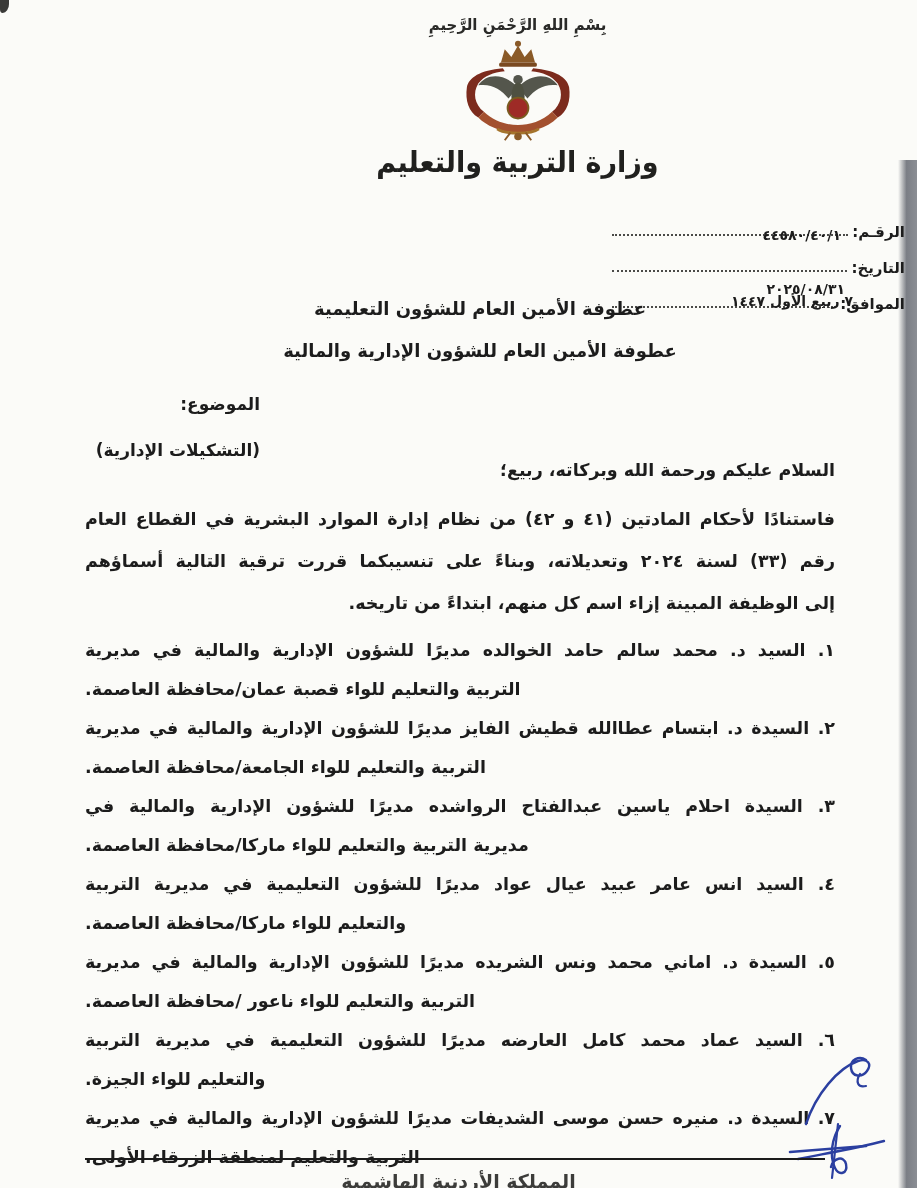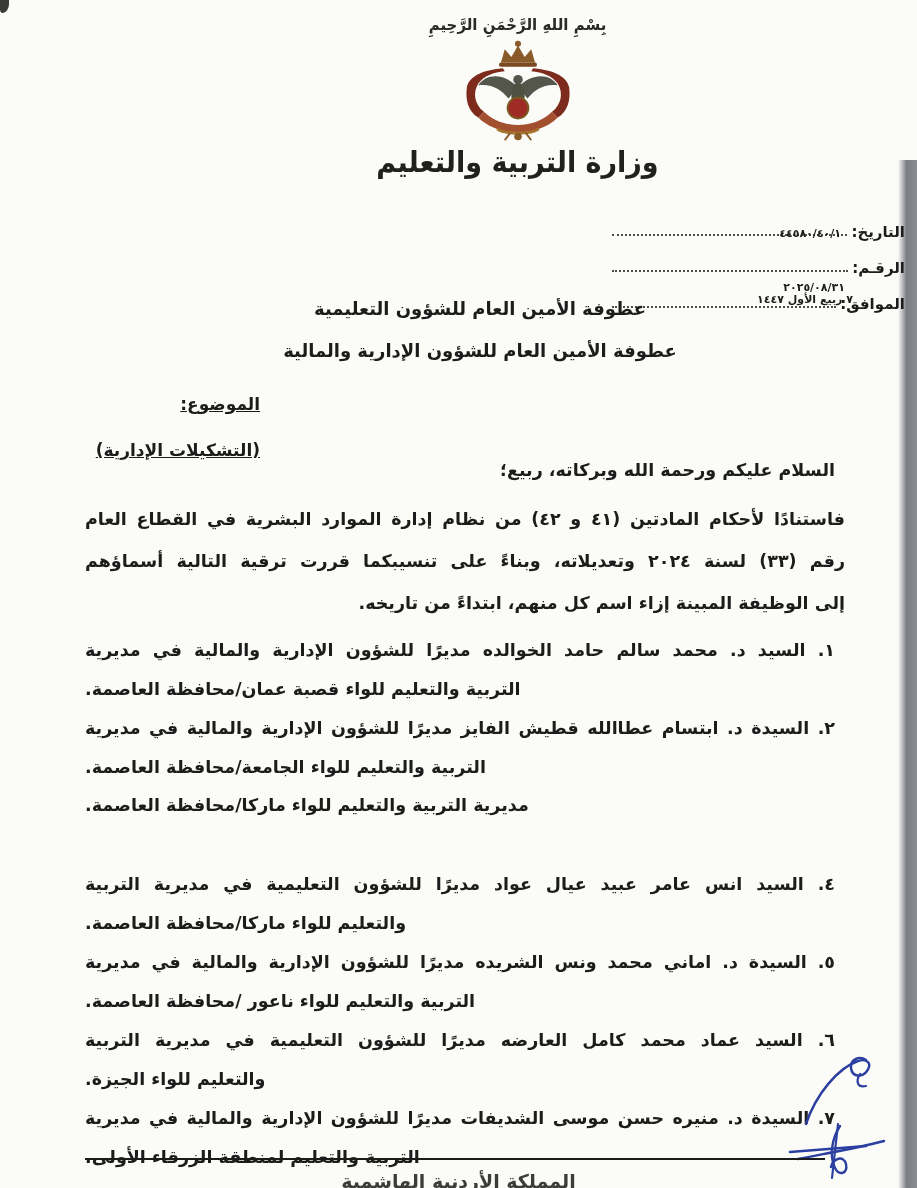--- a/index.html
+++ b/index.html
@@ -22,34 +22,34 @@
   
   .header{position:absolute;top:16px;left:0;width:100%;padding-left:62px;box-sizing:border-box;text-align:center;margin-left:28px;}
   .bismillah{font-size:15px;font-weight:700;color:#2a2a28;letter-spacing:0;transform:scaleY(1.05);}
   .emblem{margin:4px auto 0 auto;display:block;}
   .ministry{font-size:27px;font-weight:700;color:#20201e;margin-top:2px;transform:scaleY(1.08);}
   
   .meta{position:absolute;top:205px;right:12px;width:293px;height:115px;direction:rtl;}
   .meta-row{display:flex;align-items:flex-end;height:36px;}
   .meta-label{font-size:15px;font-weight:700;white-space:nowrap;padding-left:4px;}
   .meta-dots{flex:1;border-bottom:2px dotted #4a4a48;margin-bottom:5px;height:0;}
-  .meta-val{position:absolute;font-size:11px;font-weight:700;white-space:nowrap;}
+  .meta-val{position:absolute;font-size:14px;font-weight:700;white-space:nowrap;}
   .meta-val.v1{top:22px;right:64px;}
   .meta-val.v2{top:56px;right:52px;margin-top:32px;}
   .meta-val.v3{top:76px;right:60px;}
   
   .recipients{position:absolute;top:288px;left:130px;width:700px;text-align:center;direction:rtl;}
   .recipient{font-size:18px;font-weight:700;line-height:42px;}
   
-  .subject{position:absolute;top:381px;left:114px;width:146px;direction:rtl;text-align:right;text-decoration:underline;}
+  .subject{position:absolute;top:381px;left:114px;width:146px;direction:rtl;text-align:right;}
   .subject div{font-size:17px;font-weight:700;line-height:46px;white-space:nowrap;}
   
   .greeting{position:absolute;top:460px;right:82px;font-size:17.5px;font-weight:700;direction:rtl;}
   
-  .body-par{position:absolute;top:498px;right:72px;left:85px;direction:rtl;}
+  .body-par{position:absolute;top:498px;right:82px;left:85px;direction:rtl;}
   .body-line{font-size:17.5px;font-weight:700;line-height:42px;text-align:justify;text-align-last:justify;}
   .body-line.last{text-align-last:right;}
   
   .list{position:absolute;top:630px;right:82px;left:85px;direction:rtl;}
   .item{height:78px;}
   .item .l1{font-size:17.5px;font-weight:700;line-height:40px;text-align:justify;text-align-last:justify;}
   .item .l2{font-size:17.5px;font-weight:700;line-height:38px;text-align:left;}
   
   .footer-rule{position:absolute;top:1158px;left:85px;width:740px;border-top:2.5px solid #1b1b1b;}
   .footer-clip{position:absolute;top:1170px;left:0;width:100%;height:18px;overflow:hidden;text-align:center;}
@@ -87,25 +87,25 @@
 
       <path d="M98,96 C106,102 134,102 142,96" stroke="#a5742c" stroke-width="3" fill="none"></path>
       <circle cx="120" cy="104" r="4" fill="#8a5a28"></circle>
       <path d="M112,100 L106,108 M128,100 L134,108" stroke="#8a5a28" stroke-width="2"></path>
     </svg>
     <div class="ministry">وزارة التربية والتعليم</div>
   </div>
 
   <div class="meta">
     <div class="meta-row">
-      <span class="meta-label">التاريخ:</span>
+      <span class="meta-label">الرقـم:</span>
       <span class="meta-dots"></span>
     </div>
     <div class="meta-row">
-      <span class="meta-label">الرقـم:</span>
+      <span class="meta-label">التاريخ:</span>
       <span class="meta-dots"></span>
     </div>
     <div class="meta-row">
       <span class="meta-label">الموافق:</span>
       <span class="meta-dots"></span>
     </div>
     <span class="meta-val v1">٤٤٥٨٠/٤٠/١</span>
     <span class="meta-val v2">٧ ربيع الأول ١٤٤٧</span>
     <span class="meta-val v3">٢٠٢٥/٠٨/٣١</span>
   </div>
@@ -131,20 +131,21 @@
   <div class="list">
     <div class="item">
       <div class="l1">١. السيد د. محمد سالم حامد الخوالده مديرًا للشؤون الإدارية والمالية في مديرية</div>
       <div class="l2">التربية والتعليم للواء قصبة عمان/محافظة العاصمة.</div>
     </div>
     <div class="item">
       <div class="l1">٢. السيدة د. ابتسام عطاالله قطيش الفايز مديرًا للشؤون الإدارية والمالية في مديرية</div>
       <div class="l2">التربية والتعليم للواء الجامعة/محافظة العاصمة.</div>
     </div>
     <div class="item">
+      <div class="l1">٣. السيدة احلام ياسين عبدالفتاح الرواشده مديرًا للشؤون الإدارية والمالية في</div>
       <div class="l2">مديرية التربية والتعليم للواء ماركا/محافظة العاصمة.</div>
     </div>
     <div class="item">
       <div class="l1">٤. السيد انس عامر عبيد عيال عواد مديرًا للشؤون التعليمية في مديرية التربية</div>
       <div class="l2">والتعليم للواء ماركا/محافظة العاصمة.</div>
     </div>
     <div class="item">
       <div class="l1">٥. السيدة د. اماني محمد ونس الشريده مديرًا للشؤون الإدارية والمالية في مديرية</div>
       <div class="l2">التربية والتعليم للواء ناعور /محافظة العاصمة.</div>
     </div>

